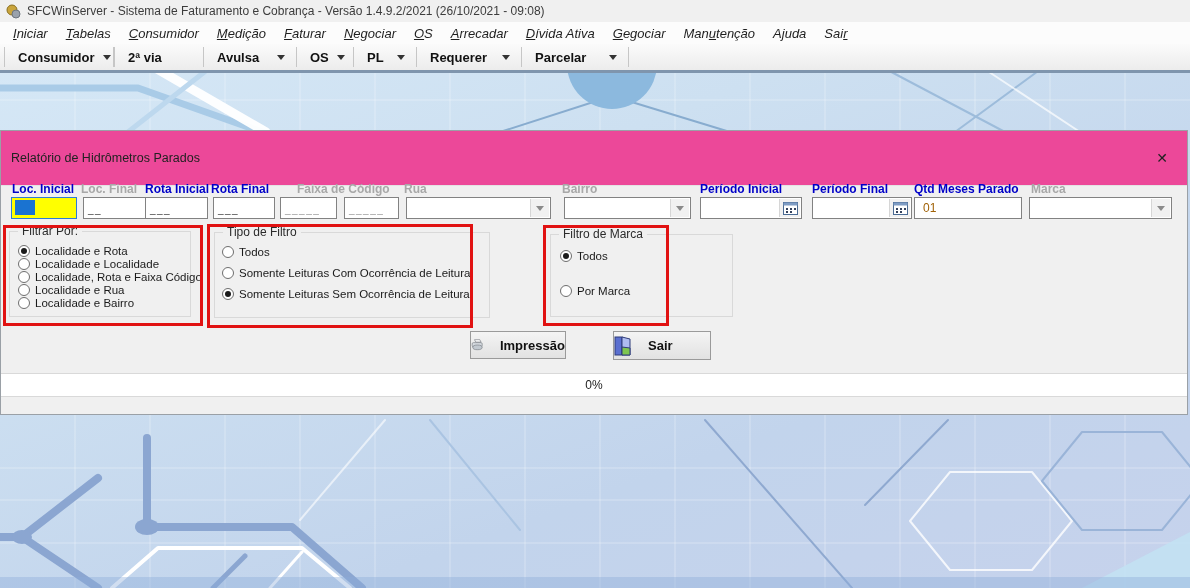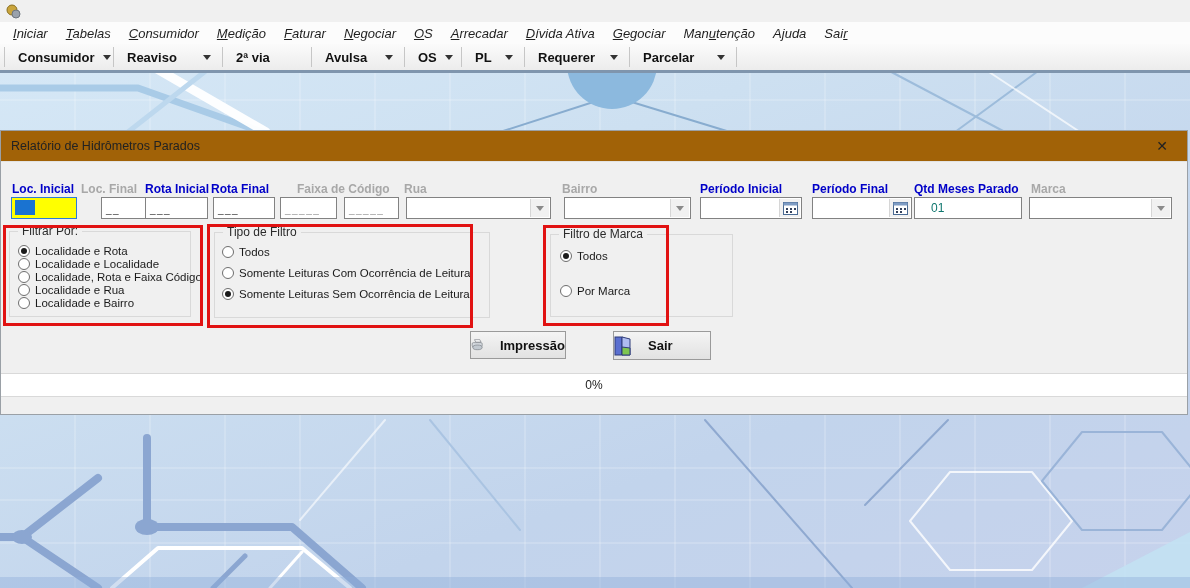--- a/index.html
+++ b/index.html
@@ -24,37 +24,37 @@
   .tsep{width:1px;background:#c6c6c6;margin:3px 0;flex:none;}
   .tbtn{display:flex;align-items:center;justify-content:space-between;
     padding:0 11px 0 13px;font-weight:bold;font-size:13px;color:#111;flex:none;box-sizing:border-box;}
   .tbtn.noarrow{justify-content:flex-start;}
   .tri-down{width:0;height:0;border-left:4px solid transparent;border-right:4px solid transparent;
     border-top:5px solid #333;margin-left:8px;flex:none;}
   .w1{width:108px}.w2{width:108px}.w3{width:88px}.w4{width:92px}.w5{width:56px}.w6{width:62px}.w7{width:104px}.w8{width:106px}
   
   .dialog{position:absolute;left:0;top:130px;width:1188px;height:285px;background:#f0f0f0;
     border:1px solid #9aa0a6;box-sizing:border-box;z-index:3;}
-  .dlg-title{height:30px;background:#a16207;border-bottom:1px solid #e3e3e3;
-    display:flex;align-items:center;padding:0 10px;font-size:12.5px;color:#222;}
+  .dlg-title{height:30px;background:#ec4899;border-bottom:1px solid #e3e3e3;
+    display:flex;align-items:center;padding:12px 10px;font-size:12.5px;color:#222;}
   .dlg-close{margin-left:auto;width:30px;text-align:center;font-size:14px;color:#222;cursor:default;}
   .flabel{position:absolute;top:51px;font-size:12px;font-weight:bold;white-space:nowrap;}
   .lblue{color:#0000c8;}
   .lgray{color:#a8a8a8;}
   .fin{position:absolute;top:66px;height:22px;box-sizing:border-box;background:#fff;border:1px solid #828282;}
   .mask{position:absolute;left:4px;bottom:3px;font-size:10px;letter-spacing:1.5px;color:#3a3a3a;}
   .mask.gray{color:#9a9a9a;}
   .f-yellow{background:#ffff00;border:1px solid #2e7bd6;}
   .selblock{position:absolute;left:3px;top:2px;width:20px;height:15px;background:#1a73d1;}
   .combo .cbtn{position:absolute;right:1px;top:1px;bottom:1px;width:18px;background:#f1f1f1;
     border-left:1px solid #d6d6d6;display:flex;align-items:center;justify-content:center;}
   .ctri{width:0;height:0;border-left:4px solid transparent;border-right:4px solid transparent;border-top:5px solid #8a8a8a;}
   .datef .cbtn{position:absolute;right:1px;top:1px;bottom:1px;width:20px;background:#f1f1f1;
     border-left:1px solid #d6d6d6;display:flex;align-items:center;justify-content:center;}
-  .val{position:absolute;left:16px;top:3px;font-size:12px;color:#0f766e;}
+  .val{position:absolute;left:8px;top:3px;font-size:12px;color:#a16207;}
   
   .group{position:absolute;border:1px solid #d9d9d9;background:#f0f0f0;box-sizing:border-box;}
   .gtitle{position:absolute;top:-8px;left:8px;background:#f0f0f0;padding:0 4px;font-size:12px;color:#2b2b2b;white-space:nowrap;}
   .opt{position:absolute;display:flex;align-items:center;}
   .radio{width:12px;height:12px;border:1px solid #6e6e6e;border-radius:50%;background:#fff;position:relative;flex:none;box-sizing:border-box;}
   .radio.sel::after{content:"";position:absolute;left:2px;top:2px;right:2px;bottom:2px;background:#1b1b1b;border-radius:50%;}
   .optlab{margin-left:5px;font-size:11.5px;color:#1a1a1a;white-space:nowrap;}
   
   .abtn{position:absolute;height:28px;background:linear-gradient(#f4f4f4,#e2e2e2);border:1px solid #9a9a9a;
     box-sizing:border-box;display:flex;align-items:center;justify-content:flex-start;gap:16px;
@@ -127,20 +127,21 @@
 <div class="bottom-strip"></div>
 
 <div class="banner">
 </div>
 
 <div class="titlebar">
   <svg class="appicon" viewBox="0 0 16 16">
     <circle cx="7" cy="7" r="5" fill="#caa53c" stroke="#8a6f20"></circle>
     <circle cx="11" cy="11" r="4" fill="#9aa2ac" stroke="#6d757f"></circle>
   </svg>
+  <span>SFCWinServer - Sistema de Faturamento e Cobrança - Versão 1.4.9.2/2021 (26/10/2021 - 09:08)</span>
 </div>
 
 <div class="menubar">
   <div class="menu-item"><span></span><span class="mkey">I</span><span>niciar</span></div>
   <div class="menu-item"><span></span><span class="mkey">T</span><span>abelas</span></div>
   <div class="menu-item"><span></span><span class="mkey">C</span><span>onsumidor</span></div>
   <div class="menu-item"><span></span><span class="mkey">M</span><span>edição</span></div>
   <div class="menu-item"><span></span><span class="mkey">F</span><span>aturar</span></div>
   <div class="menu-item"><span></span><span class="mkey">N</span><span>egociar</span></div>
   <div class="menu-item"><span></span><span class="mkey">O</span><span>S</span></div>
@@ -152,24 +153,20 @@
   <div class="menu-item"><span>Sai</span><span class="mkey">r</span><span></span></div>
 </div>
 
 <div class="toolbar">
   <div class="tsep"></div>
   <div class="tbtn w1">
       <span>Consumidor</span>
       <span class="tri-down"></span>
     </div>
   <div class="tsep"></div>
-  <div class="tbtn w2">
-      <span>Reaviso</span>
-      <span class="tri-down"></span>
-    </div>
   <div class="tsep"></div>
   <div class="tbtn w3 noarrow">
       <span>2ª via</span>
     </div>
   <div class="tsep"></div>
   <div class="tbtn w4">
       <span>Avulsa</span>
       <span class="tri-down"></span>
     </div>
   <div class="tsep"></div>
@@ -209,21 +206,21 @@
   <div class="flabel lgray" style="left:403px">Rua</div>
   <div class="flabel lgray" style="left:561px">Bairro</div>
   <div class="flabel lblue" style="left:699px">Período Inicial</div>
   <div class="flabel lblue" style="left:811px">Período Final</div>
   <div class="flabel lblue" style="left:913px">Qtd Meses Parado</div>
   <div class="flabel lgray" style="left:1030px">Marca</div>
 
   <div class="fin f-yellow" style="left:10px;width:66px">
     <span class="selblock"></span>
   </div>
-  <div class="fin" style="left:100px;width:64px">
+  <div class="fin" style="left:82px;width:64px">
     <span class="mask">__</span>
   </div>
   <div class="fin" style="left:144px;width:63px">
     <span class="mask">___</span>
   </div>
   <div class="fin" style="left:212px;width:62px">
     <span class="mask">___</span>
   </div>
   <div class="fin" style="left:279px;width:57px">
     <span class="mask gray">_____</span>

